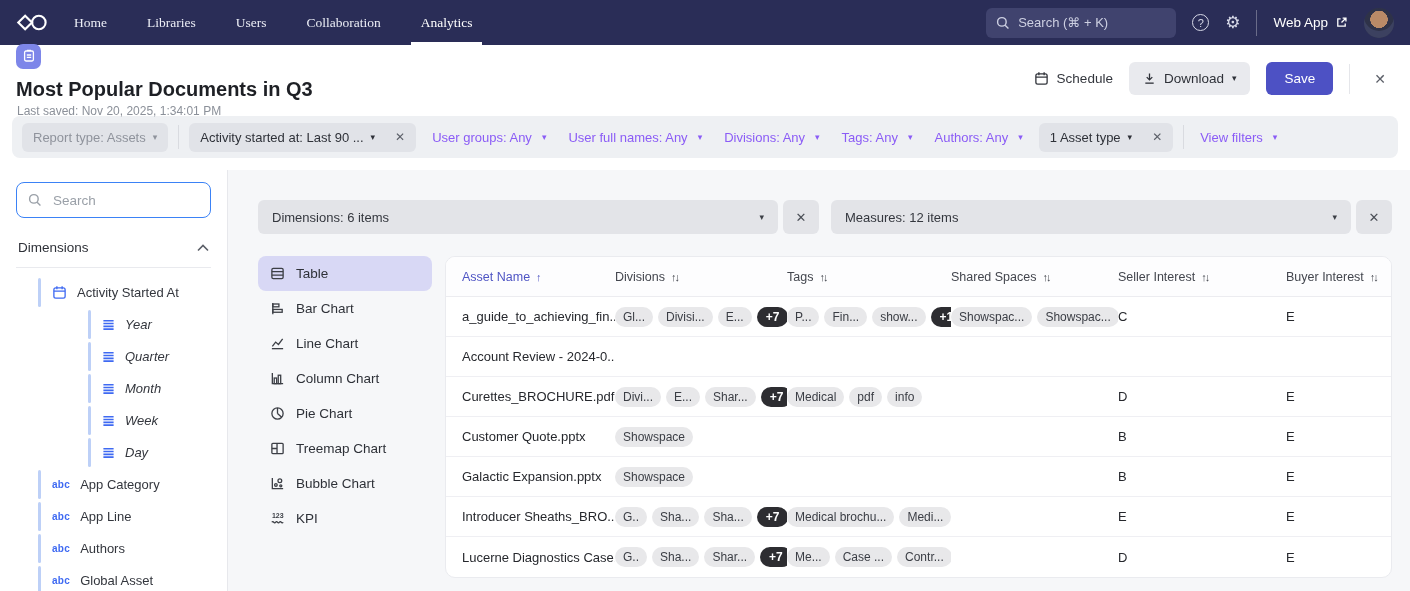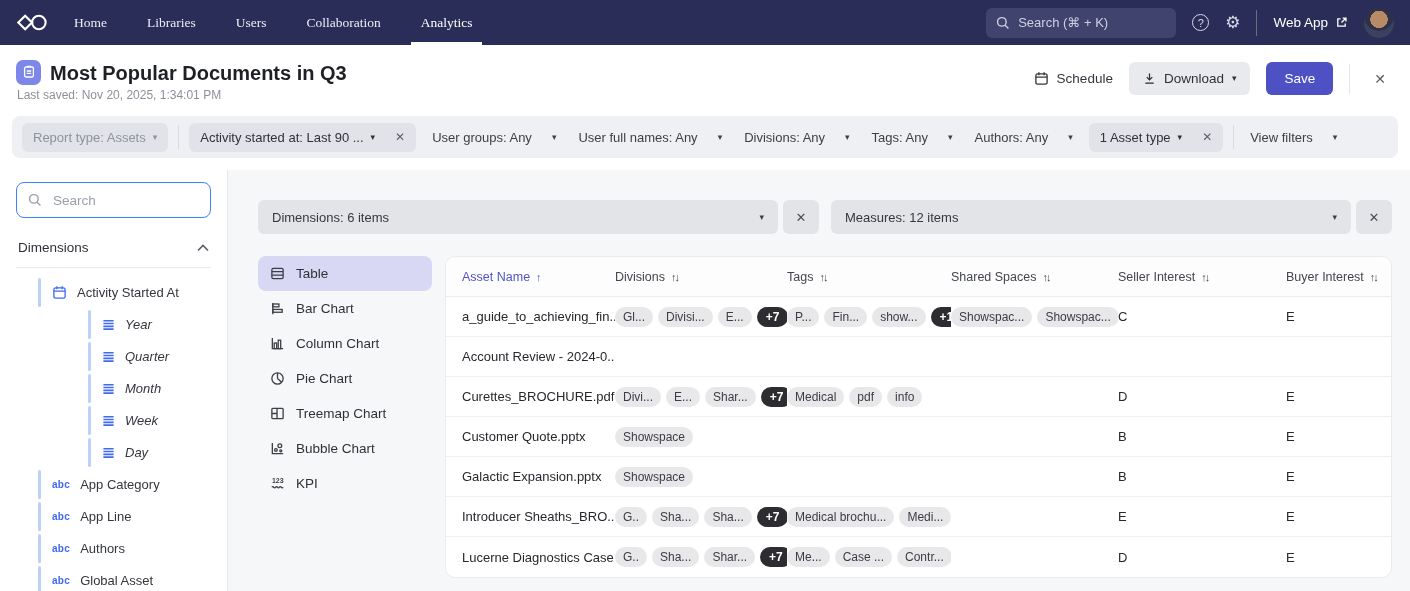--- a/index.html
+++ b/index.html
@@ -35,21 +35,21 @@
   .nav-divider { width:1px; height:26px; background:rgba(255,255,255,.3); }
   .webapp { display:flex; align-items:center; gap:7px; font-size:13.5px; color:#fff; cursor:pointer; }
   .avatar {
     width:30px; height:30px; border-radius:50%; cursor:pointer;
     background: radial-gradient(circle at 50% 38%, #b98a67 0 36%, #2e3248 37% 100%);
     box-shadow: inset 0 -7px 0 #3c4160;
   }
   
   .page-header { height:67px; display:flex; align-items:center; padding:0 16px; }
   .title-block { display:flex; flex-direction:column; gap:3px; padding-top:4px; }
-  .title-row { display:flex; align-items:flex-end; gap:9px; }
+  .title-row { display:flex; align-items:flex-start; gap:9px;flex-direction:column; }
   .title-icon {
     width:25px; height:25px; background:#7d86e9; border-radius:7px;
     display:inline-flex; align-items:center; justify-content:center;
   }
   .page-title { font-size:20px; font-weight:700; color:#1e2025; }
   .last-saved { font-size:12px; color:#8b9099; padding-left:1px; }
   .header-actions { margin-left:auto; display:flex; align-items:center; gap:16px; }
   .text-btn { display:flex; align-items:flex-start; gap:8px; font-size:13.5px; color:#33363d; cursor:pointer; }
   .btn { border:none; border-radius:6px; font-size:13.5px; font-family:inherit; cursor:pointer;
          display:inline-flex; align-items:center; gap:8px; }
@@ -59,21 +59,21 @@
   .close-x { font-size:14px; color:#5b5f68; cursor:pointer; padding:4px 8px; }
   .caret { font-size:9px; line-height:1; color:inherit; }
   
   .filter-bar {
     margin:4px 12px 0 12px; height:42px; background:#eef0f3; border-radius:8px;
     display:flex; align-items:center; gap:10px; padding:0 10px; font-size:13px;
   }
   .f-chip { background:#e1e3e8; border-radius:6px; padding:7px 11px; display:flex; align-items:center; gap:16px; cursor:pointer; color:#2e3138; }
   .f-chip.disabled { color:#8f939c; }
   .f-chip .fx { color:#5b5f68; font-size:12px; padding-left:4px; }
-  .f-dd { display:flex; align-items:center; gap:20px; padding:7px 6px; color:#404040; cursor:pointer; }
+  .f-dd { display:flex; align-items:center; gap:10px; padding:7px 6px; color:#8b5cf6; cursor:pointer; }
   .f-div { width:1px; height:24px; background:#d9dbe0; }
   
   .workspace { position:absolute; top:170px; left:0; right:0; bottom:-60px; display:flex; }
   .sidebar { width:228px; background:#fff; border-right:1px solid #e7e8ec; padding:12px 16px; flex-shrink:0; }
   .side-search {
     display:flex; align-items:center; gap:9px; border:1px solid #3b82f6; border-radius:8px;
     height:36px; padding:0 11px; color:#9aa0a8;justify-content:flex-end;
   }
   .side-search input { border:none; outline:none; width:100%; font-size:13.5px; font-family:inherit; color:#33363d; background:transparent; }
   .side-search input::placeholder { color:#9aa0a8; }
@@ -374,20 +374,29 @@
                 <path d="M3 2v12" fill="none" stroke="currentColor" stroke-width="1.4"></path>
                 <rect x="3" y="3.2" width="6.5" height="3" fill="none" stroke="currentColor" stroke-width="1.4"></rect>
                 <rect x="3" y="9" width="10" height="3" fill="none" stroke="currentColor" stroke-width="1.4"></rect>
               </svg>
             </span>
             <span>Bar Chart</span>
           </div>
           <div class="chart-item">
             <span class="cic">
               <svg viewBox="0 0 16 16" width="15" height="15">
+                <path d="M2 13.5h12" fill="none" stroke="currentColor" stroke-width="1.4"></path>
+                <path d="M2.5 11l3.5-4.5 3 2.5 4.5-6" fill="none" stroke="currentColor" stroke-width="1.4"></path>
+              </svg>
+            </span>
+            <span>Line Chart</span>
+          </div>
+          <div class="chart-item">
+            <span class="cic">
+              <svg viewBox="0 0 16 16" width="15" height="15">
                 <path d="M2.5 2v11.5H14" fill="none" stroke="currentColor" stroke-width="1.4"></path>
                 <rect x="4.5" y="7.5" width="2.6" height="6" fill="none" stroke="currentColor" stroke-width="1.4"></rect>
                 <rect x="8.8" y="4.5" width="2.6" height="9" fill="none" stroke="currentColor" stroke-width="1.4"></rect>
               </svg>
             </span>
             <span>Column Chart</span>
           </div>
           <div class="chart-item">
             <span class="cic">
               <svg viewBox="0 0 16 16" width="15" height="15">

